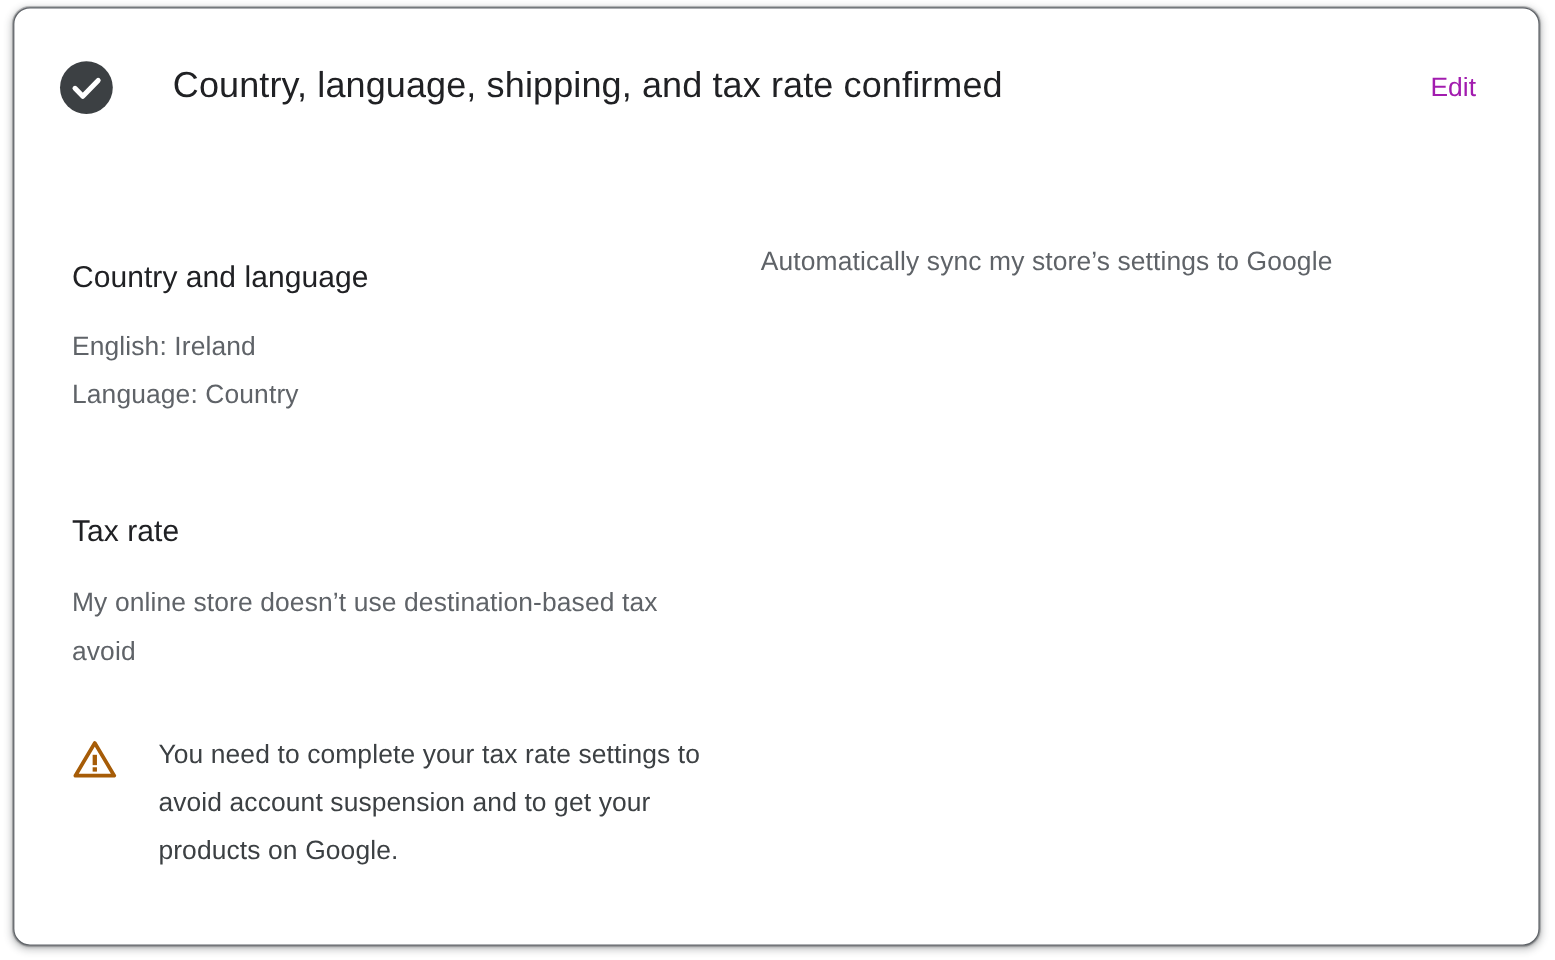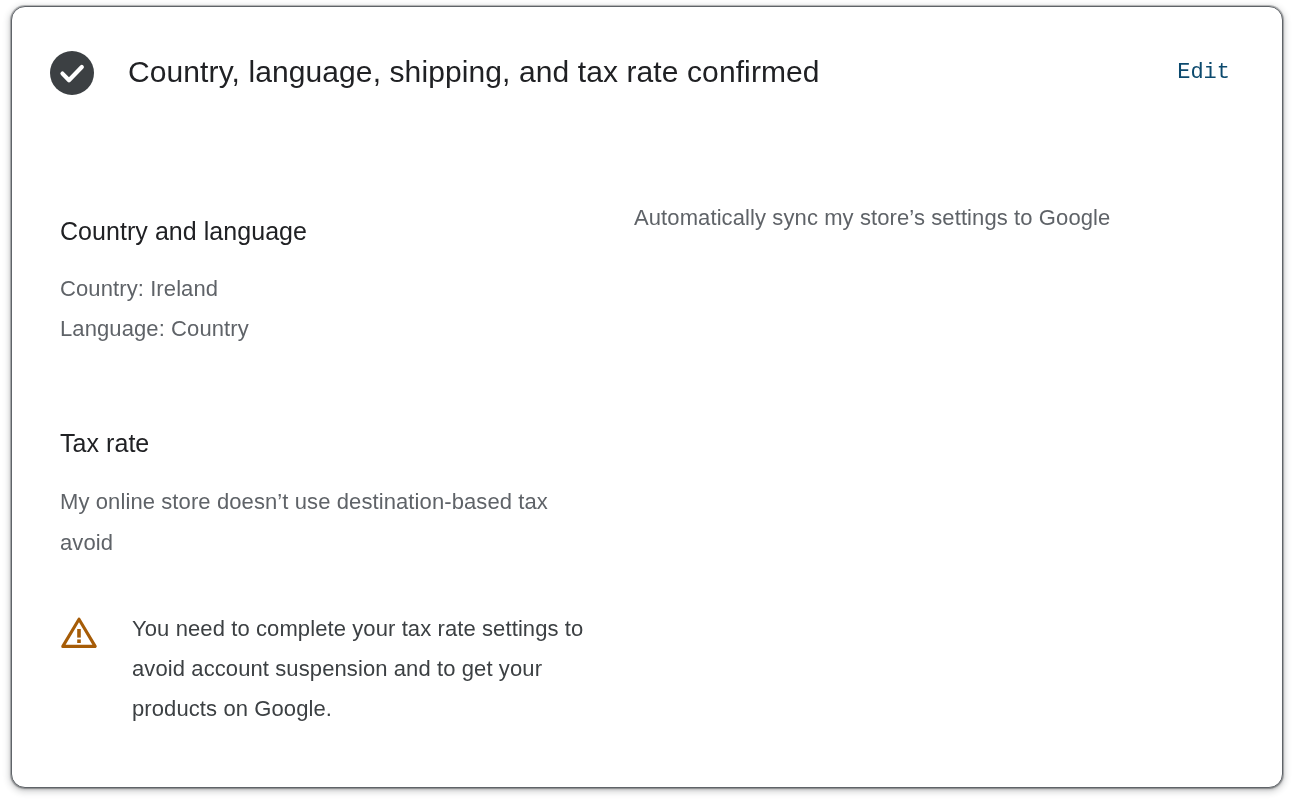--- a/index.html
+++ b/index.html
@@ -59,40 +59,39 @@
     display: flex;
     align-items: center;
     justify-content: center;
     margin-top: 2px;
   }
 
   .status-icon svg { display: block; }
 
   .header-title {
     flex: 1 1 auto;
-    margin-left: 34px;
+    margin-left: 50px;
     font-size: 30px;
     line-height: 38px;
     font-weight: 400;
     color: #202124;
     letter-spacing: 0.1px;
     white-space: nowrap;
   }
 
   .edit-link {
     flex: 0 0 auto;
     font-size: 22px;
     line-height: 28px;
     font-weight: 500;
-    color: #0c4a6e;
+    color: #a21caf;
     cursor: pointer;
     text-decoration: none;
     padding: 4px 2px;
     margin-top: 2px;
-    font-family: Liberation Mono, monospace;
   }
 
   
   .card-body {
     position: absolute;
     left: 0;
     top: 130px;
     right: 0;
     bottom: 0;
     padding: 0 50px 0 48px;
@@ -199,21 +198,21 @@
 
       <a class="edit-link" href="#">Edit</a>
     </div>
 
     <div class="card-body">
 
       <div class="col-left">
 
         <div class="block-country">
           <div class="section-heading">Country and language</div>
-          <div class="section-text">Country: Ireland</div>
+          <div class="section-text">English: Ireland</div>
           <div class="section-text">Language: Country</div>
         </div>
 
         <div class="block-tax">
           <div class="section-heading">Tax rate</div>
           <div class="section-text wrap">My online store doesn’t use destination-based tax avoid</div>
 
           <div class="warning">
             <span class="warning-icon">
               <svg width="38" height="38" viewBox="0 0 38 38" aria-hidden="true">

